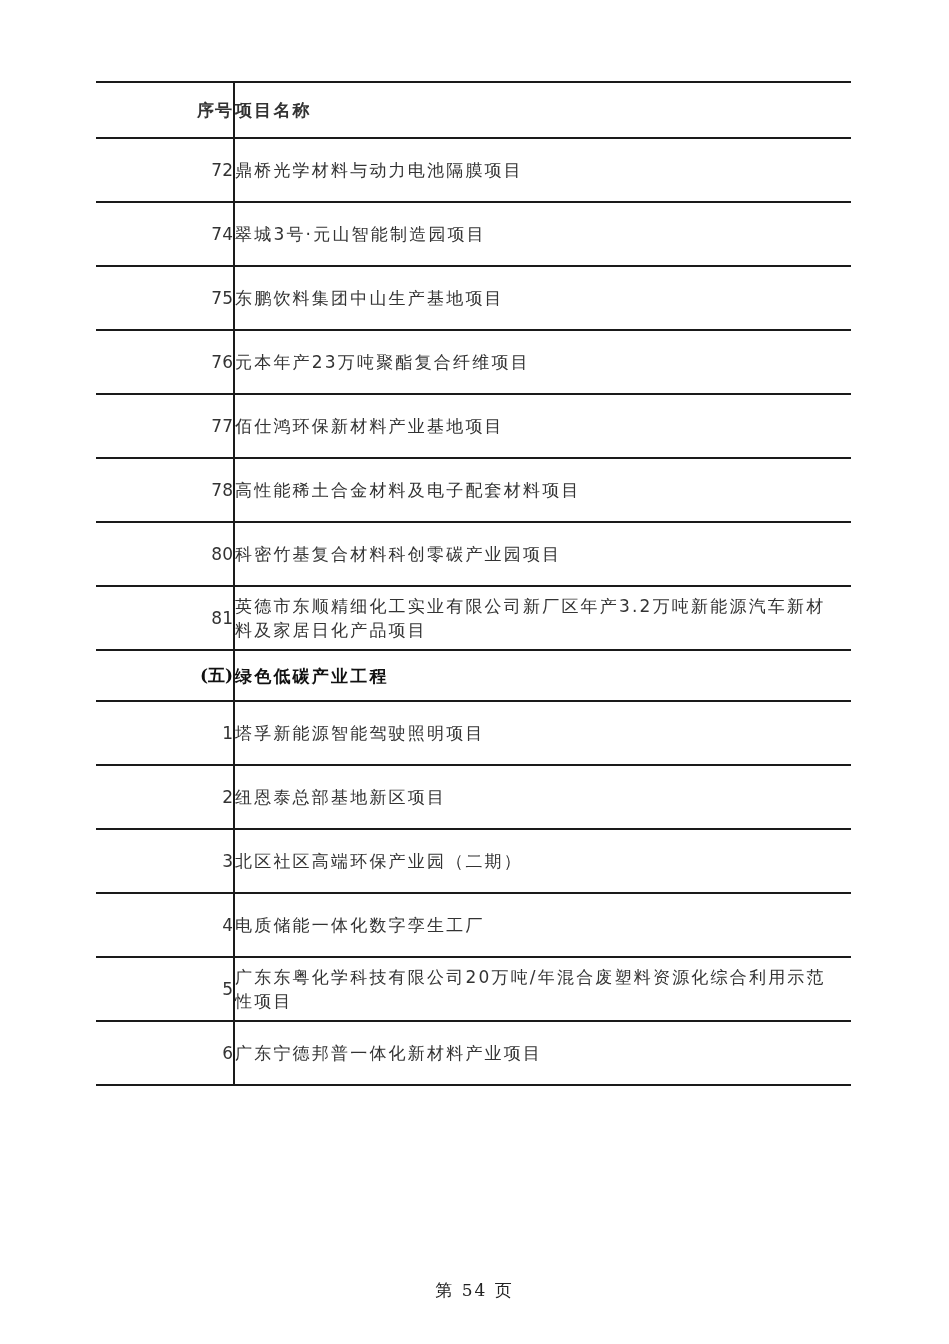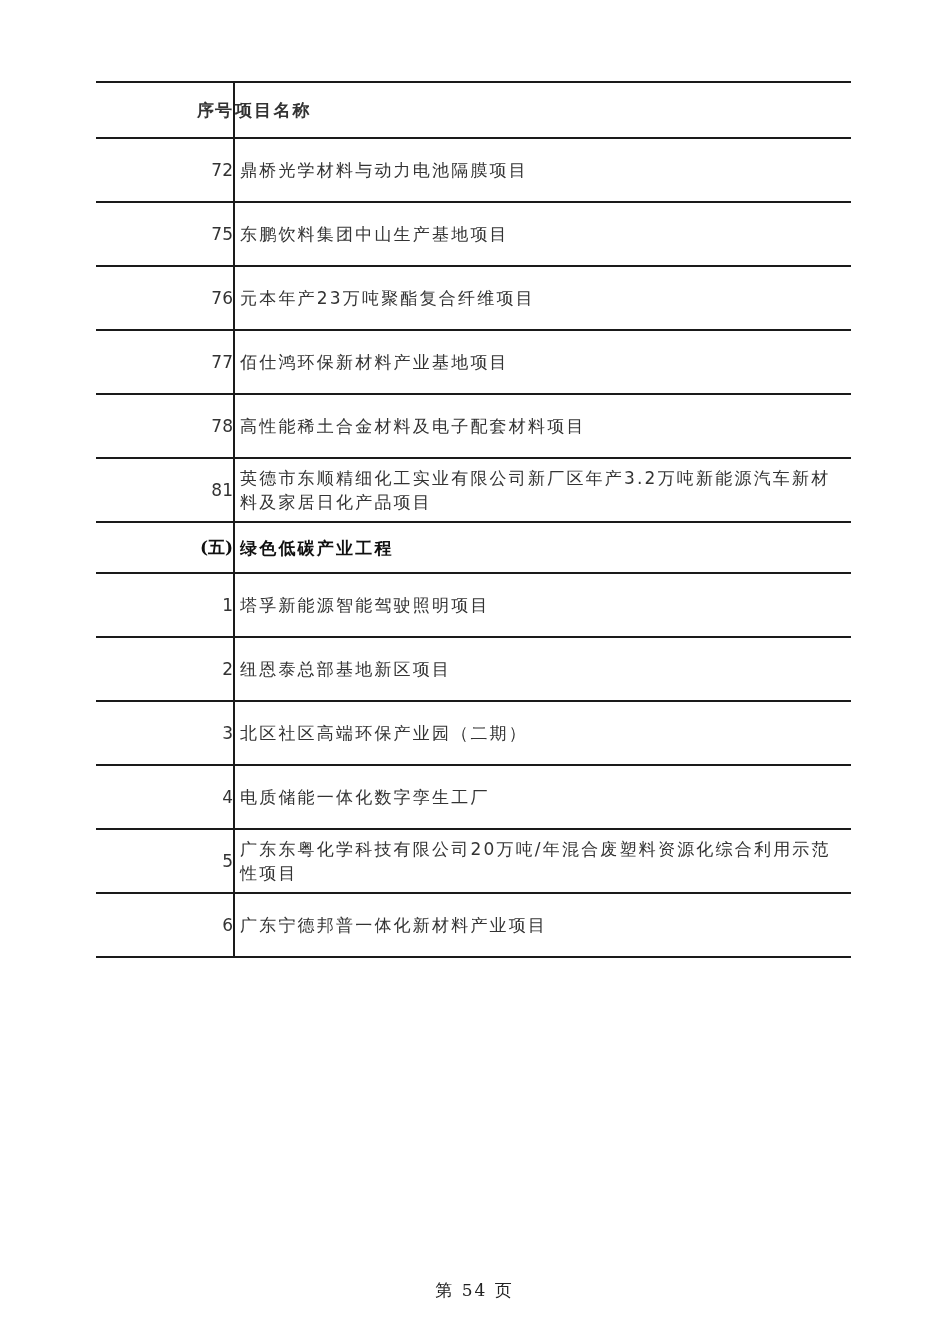--- a/index.html
+++ b/index.html
@@ -1,21 +1,21 @@
 <!DOCTYPE html>
 <html><head>
 <meta charset="utf-8">
 <style>
   html, body { margin: 0; padding: 0; background: #ffffff; }
   body { width: 949px; height: 1344px; position: relative; overflow: hidden;
          font-family: "DejaVu Sans", sans-serif; color: #222; }
   .tbl { position: absolute; left: 96px; top: 81px; width: 755px; border-collapse: collapse; }
   .tbl td, .tbl th { border-top: 2px solid #1a1a1a; border-bottom: 2px solid #1a1a1a; padding: 0; }
   .tbl .c1 { width: 137px; text-align: right; border-right: 2px solid #1a1a1a; font-size: 17px; color: #333; }
-  .tbl .c2 { text-align: left; padding-left: 5px; padding-right: 10px; font-size: 17px; letter-spacing: 2.2px; color: #333; line-height: 24px; }
+  .tbl .c2 { text-align: left; padding-right: 10px; font-size: 17px; letter-spacing: 2.2px; color: #333; line-height: 24px; }
   .tbl th { height: 54px; font-size: 17px; font-weight: bold; color: #111; letter-spacing: 1px; }
   .tbl th.c2 { padding-left: 0; }
   .row td { height: 62px; }
   .row.section td { height: 49px; font-weight: bold; color: #111; }
   .row.section td.c1 { font-family: "DejaVu Serif", serif; }
   .footer { position: absolute; top: 1279px; left: 0; width: 949px; text-align: center;
             font-family: "DejaVu Serif", serif; font-size: 17px; color: #222; letter-spacing: 2px; }
 </style>
 </head>
 <body>
@@ -26,34 +26,42 @@
       <th class="c1">序号</th>
       <th class="c2">项目名称</th>
     </tr>
   </thead>
   <tbody>
     <tr class="row">
       <td class="c1">72</td>
       <td class="c2">鼎桥光学材料与动力电池隔膜项目</td>
     </tr>
     <tr class="row">
+      <td class="c1">74</td>
+      <td class="c2">翠城3号·元山智能制造园项目</td>
+    </tr>
+    <tr class="row">
       <td class="c1">75</td>
       <td class="c2">东鹏饮料集团中山生产基地项目</td>
     </tr>
     <tr class="row">
       <td class="c1">76</td>
       <td class="c2">元本年产23万吨聚酯复合纤维项目</td>
     </tr>
     <tr class="row">
       <td class="c1">77</td>
       <td class="c2">佰仕鸿环保新材料产业基地项目</td>
     </tr>
     <tr class="row">
       <td class="c1">78</td>
       <td class="c2">高性能稀土合金材料及电子配套材料项目</td>
+    </tr>
+    <tr class="row">
+      <td class="c1">80</td>
+      <td class="c2">科密竹基复合材料科创零碳产业园项目</td>
     </tr>
     <tr class="row">
       <td class="c1">81</td>
       <td class="c2">英德市东顺精细化工实业有限公司新厂区年产3.2万吨新能源汽车新材料及家居日化产品项目</td>
     </tr>
     <tr class="row section">
       <td class="c1">(五)</td>
       <td class="c2">绿色低碳产业工程</td>
     </tr>
     <tr class="row">

